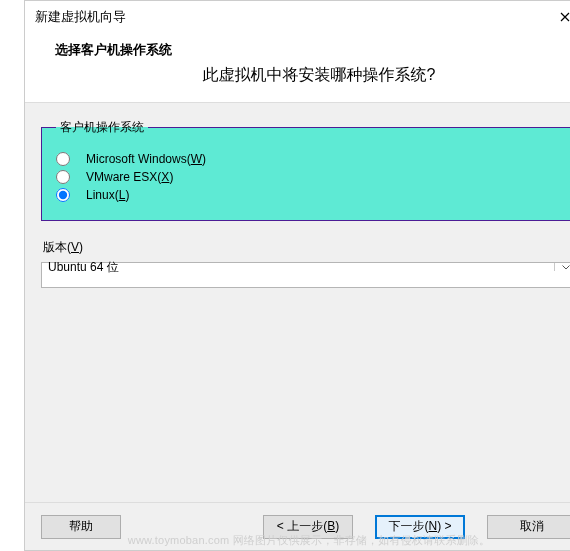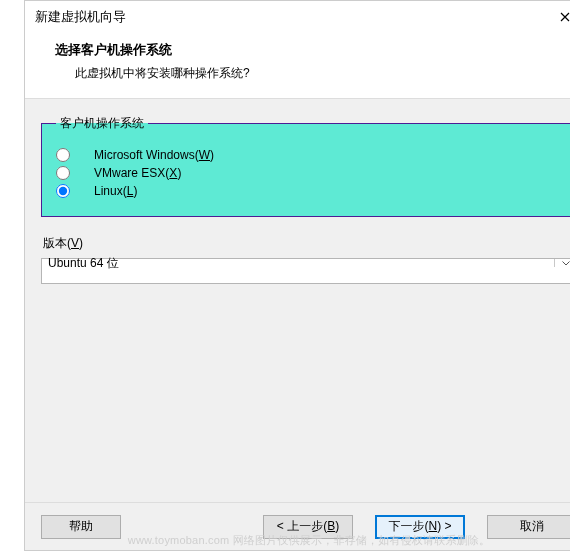--- a/index.html
+++ b/index.html
@@ -39,43 +39,44 @@
   .header {
     padding: 8px 30px 16px 30px;
     border-bottom: 1px solid #ddd;
   }
   .header .headline {
     font-weight: bold;
     font-size: 13px;
     margin-bottom: 6px;
   }
   .header .sub {
-    font-size: 12px;
+    font-size: 16px;
     padding-left: 20px;
+    text-align: center;
   }
   .body {
     flex: 1;
     padding: 16px 16px 0 16px;
     background: #f0f0f0;
     position: relative;
   }
   fieldset.group {
     border: 1px solid #4c1d95;
     background: #5eead4;
     margin: 0 0 18px 0;
     padding: 12px 14px 14px 14px;
   }
   fieldset.group legend {
     padding: 0 4px;
     font-size: 12px;
   }
   .radio-row {
     display: flex;
     align-items: center;
-    gap: 24px;
+    gap: 16px;
     margin: 4px 0;
     font-size: 12px;
   }
   .radio-row input[type=radio] {
     width: 14px; height: 14px;
     margin: 0;
   }
   .ul { text-decoration: underline; }
   .version-label { margin: 0 0 6px 2px; font-size: 12px; }
   .select {

